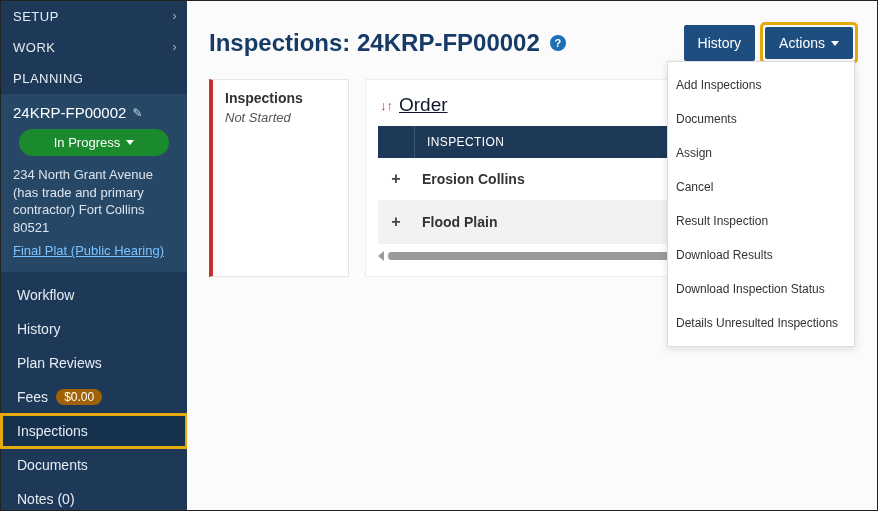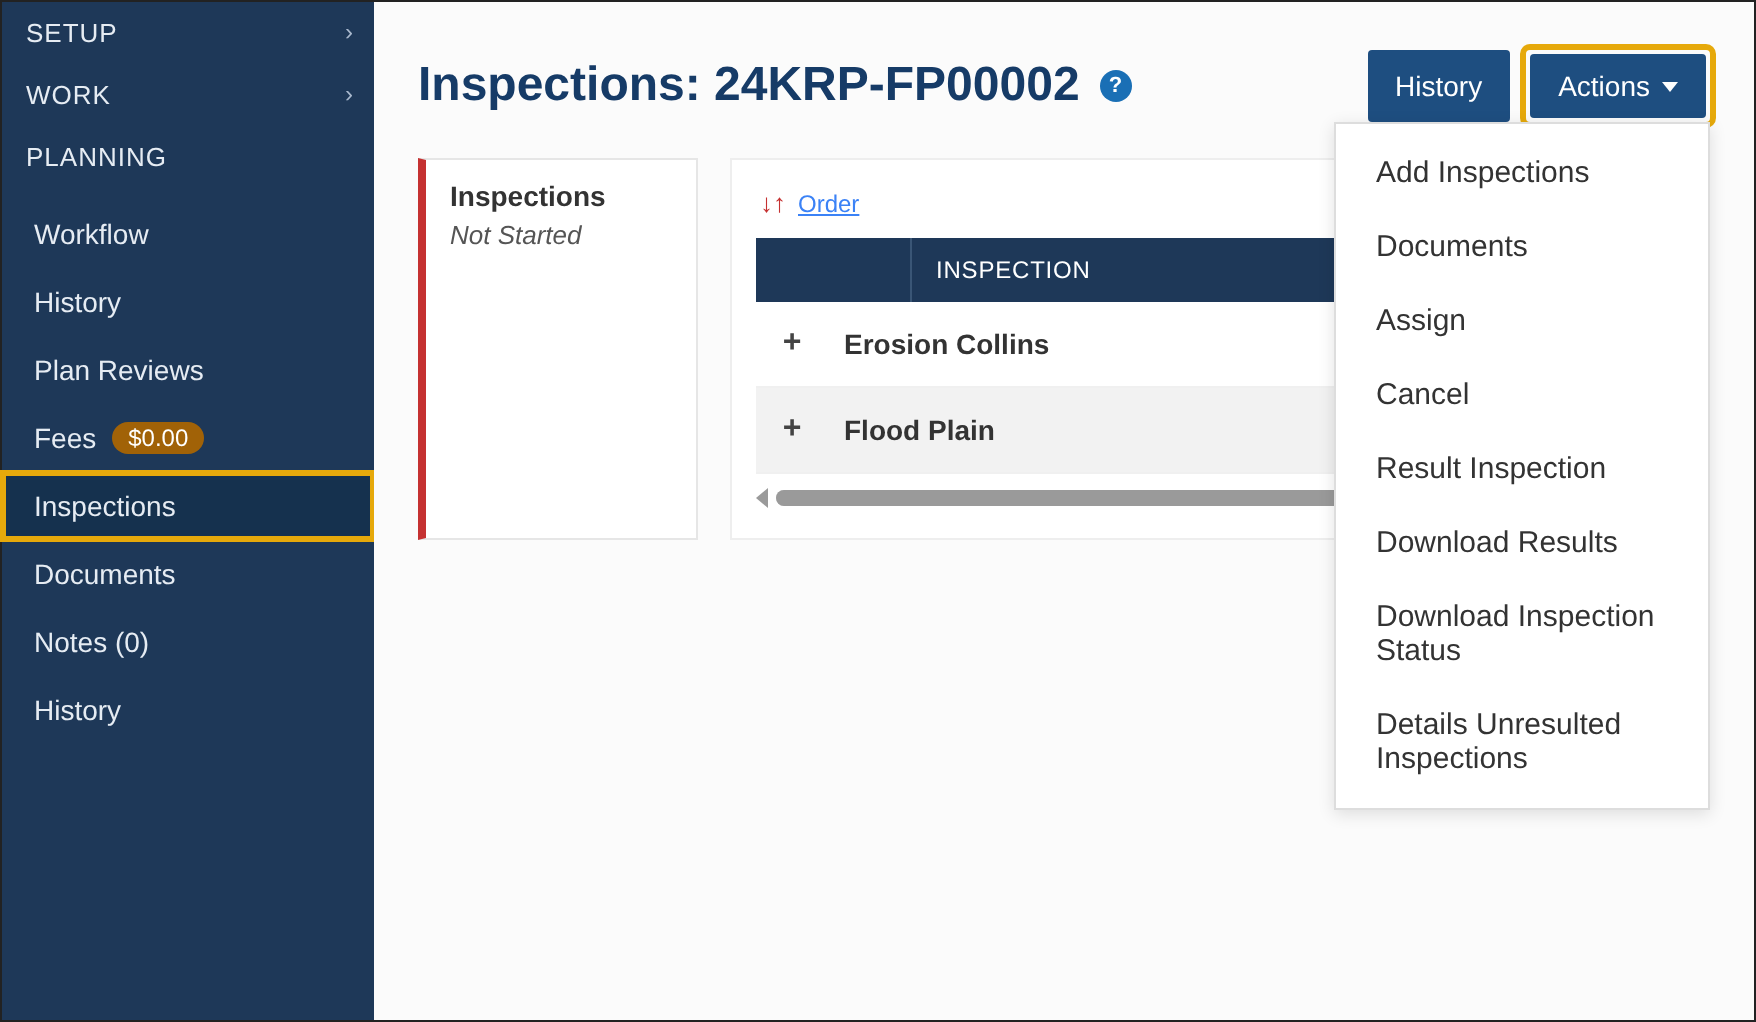--- a/index.html
+++ b/index.html
@@ -187,29 +187,28 @@
     border: 1px solid #eee;
     padding: 8px 12px 14px;
   }
   .order-row {
     display: flex;
     align-items: center;
     gap: 6px;
     padding: 6px 2px 10px;
   }
   .order-arrow { color: #c53131; font-size: 13px; }
-  .order-link { color: #3b82f6; text-decoration: underline; font-size: 12px; }
+  .order-link { color: #0f172a; text-decoration: underline; font-size: 19px; }
 
   .thead {
     display: flex;
     background: #1e3858;
     color: #fff;
     font-size: 12px;
     letter-spacing: 0.4px;
-    padding-left: 41px;
   }
   .thead .th {
     padding: 9px 12px;
     text-align: left;
   }
   .th0 { width: 36px; }
   .th1 { flex: 1; border-left: 1px solid #3a5676; }
   .th2 { width: 110px; border-left: 1px solid #3a5676; }
 
   .trow {
@@ -265,38 +264,50 @@
     top: 60px;
     right: 22px;
     width: 188px;
     background: #fff;
     border: 1px solid #ddd;
     box-shadow: 0 2px 8px rgba(0,0,0,0.12);
     padding: 6px 0;
     z-index: 10;
   }
   .dropdown .ditem {
-    padding: 10px 20px;
-    font-size: 15px;
+    padding: 10px 8px;
+    font-size: 12px;
     color: #333;
     cursor: pointer;
   }
 </style>
 </head>
 <body>
 
 <div class="app">
 
   <aside class="sidebar">
     <div class="topnav">
       <div class="has-sub">SETUP</div>
       <div class="has-sub">WORK</div>
       <div>PLANNING</div>
     </div>
 
+    <div class="case">
+      <div class="case-title">
+        <span>24KRP-FP00002</span>
+        <span class="pencil-icon">✎</span>
+      </div>
+      <div class="status-pill">
+        <span>In Progress</span>
+        <span class="caret-down"></span>
+      </div>
+      <div class="case-addr">234 North Grant Avenue (has trade and primary contractor) Fort Collins 80521</div>
+      <a href="#" class="case-link">Final Plat (Public Hearing)</a>
+    </div>
 
     <nav class="section-nav">
       <div class="item">Workflow</div>
       <div class="item">History</div>
       <div class="item">Plan Reviews</div>
       <div class="item">
         <span>Fees</span>
         <span class="fee-pill">$0.00</span>
       </div>
       <div class="item active highlight-yellow">Inspections</div>

